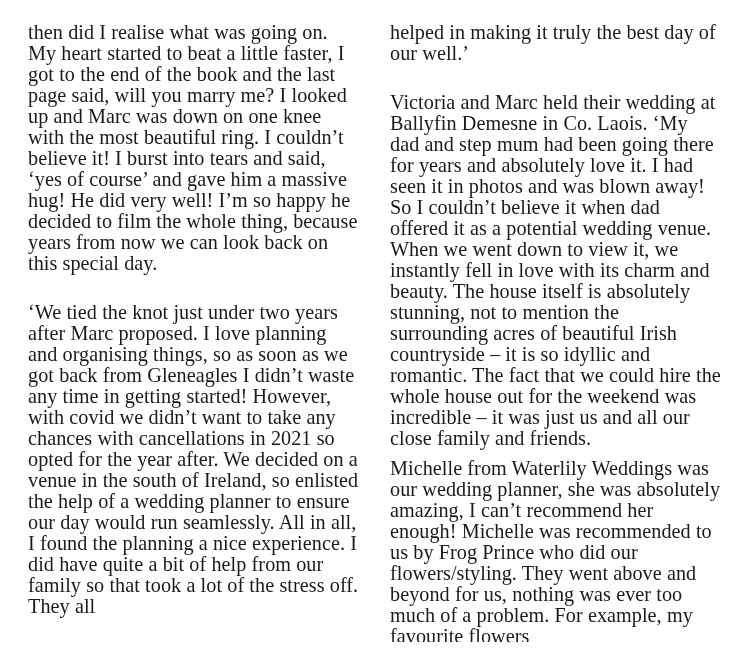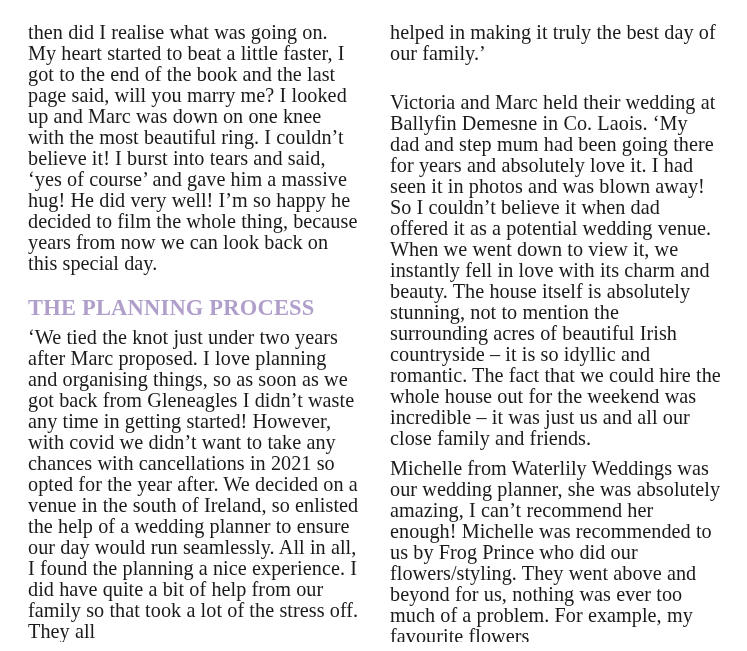--- a/index.html
+++ b/index.html
@@ -63,29 +63,28 @@
 <body>
 
 <div class="page">
   <div class="columns">
 
     <div class="column">
       <p class="body-text">then did I realise what was going on. My heart started to beat a little faster, I got to the end of the book and the last page said, will you marry me? I looked up and Marc was down on one knee with the most beautiful ring. I couldn’t believe it! I burst into tears and said, ‘yes of course’ and gave him a massive hug! He did very well! I’m so happy he decided to film the whole thing, because years from now we can look back on this special day.</p>
 
       <div class="spacer-before-heading"></div>
 
-      <h2 class="section-heading">THE PLANNING PROCESS</h2>
 
       <div class="spacer-after-heading"></div>
 
       <p class="body-text">‘We tied the knot just under two years after Marc proposed. I love planning and organising things, so as soon as we got back from Gleneagles I didn’t waste any time in getting started! However, with covid we didn’t want to take any chances with cancellations in 2021 so opted for the year after. We decided on a venue in the south of Ireland, so enlisted the help of a wedding planner to ensure our day would run seamlessly. All in all, I found the planning a nice experience. I did have quite a bit of help from our family so that took a lot of the stress off. They all</p>
     </div>
 
     <div class="column">
-      <p class="body-text">helped in making it truly the best day of our family.’</p>
+      <p class="body-text">helped in making it truly the best day of our well.’</p>
 
       <div class="spacer-before-heading"></div>
 
 
       <div class="spacer-after-heading"></div>
 
       <p class="body-text">Victoria and Marc held their wedding at Ballyfin Demesne in Co. Laois. ‘My dad and step mum had been going there for years and absolutely love it. I had seen it in photos and was blown away! So I couldn’t believe it when dad offered it as a potential wedding venue. When we went down to view it, we instantly fell in love with its charm and beauty. The house itself is absolutely stunning, not to mention the surrounding acres of beautiful Irish countryside – it is so idyllic and romantic. The fact that we could hire the whole house out for the weekend was incredible – it was just us and all our close family and friends.</p>
 
       <p class="body-text">Michelle from Waterlily Weddings was our wedding planner, she was absolutely amazing, I can’t recommend her enough! Michelle was recommended to us by Frog Prince who did our flowers/styling. They went above and beyond for us, nothing was ever too much of a problem. For example, my favourite flowers</p>
     </div>

